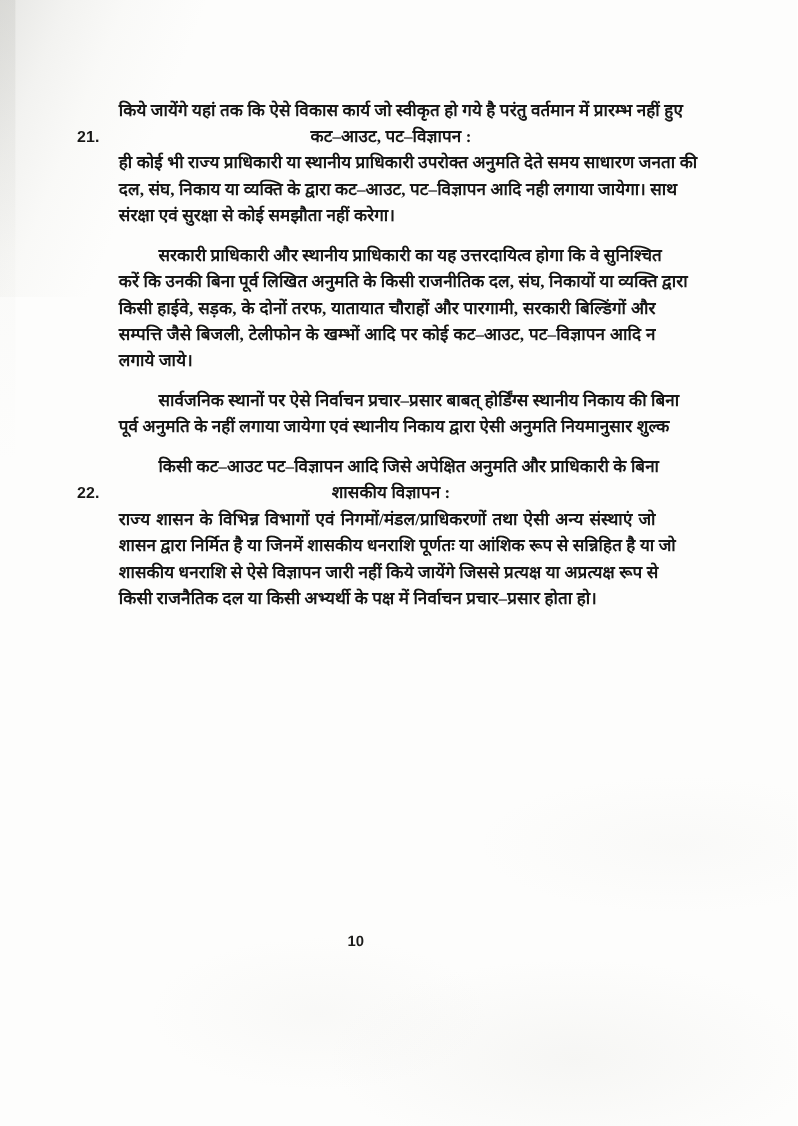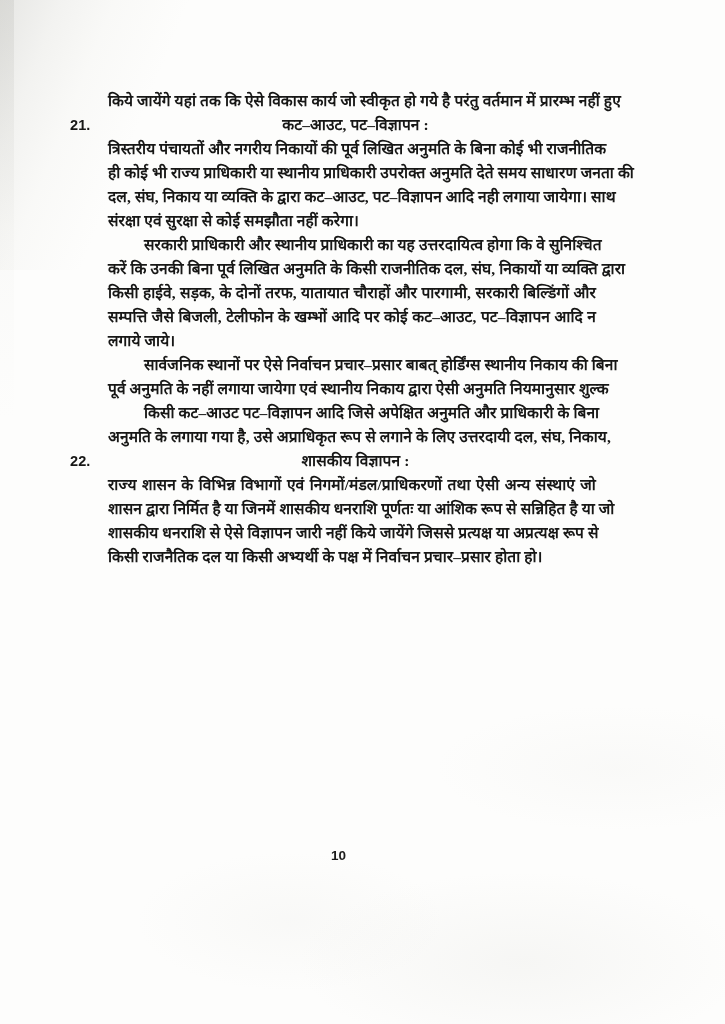--- a/index.html
+++ b/index.html
@@ -54,79 +54,77 @@
     letter-spacing: 0.1px;
   }
   .para { margin: 0; }
   .line {
     height: 24px;
     text-align: justify;
     text-align-last: justify;
     white-space: nowrap;
   }
   .line.last { text-align-last: left; }
-  .line.indent { padding-left: 36px; }
+  .line.indent { padding-left: 36px; margin-top: 12px; }
   .heading-row {
     position: relative;
     height: 24px;
     white-space: nowrap;
     text-align: center;
   }
   .sec-num {
     position: absolute;
     left: -38px;
     top: 0;
     font-family: "Liberation Sans", "DejaVu Sans", sans-serif;
     font-weight: 700;
     font-size: 14.5px;
   }
   .sec-title { padding-left: 7px; font-weight: 700; }
   .page-number {
     position: absolute;
     left: 316px;
     top: 848px;
     width: 30px;
-    text-align: right;
+    text-align: left;
     font-family: "Liberation Sans", "DejaVu Sans", sans-serif;
     font-weight: 700;
     font-size: 13.5px;
     color: #1c1c1b;
   }
 </style>
 </head>
 <body>
 
 <div class="page">
   <div class="corner-shade"></div>
   <div class="edge-shade"></div>
   <div class="content" id="doc-root">
       <div class="para">
         <div class="line">किये जायेंगे यहां तक कि ऐसे विकास कार्य जो स्वीकृत हो गये है परंतु वर्तमान में प्रारम्भ नहीं हुए</div>
       </div>
       <div class="heading-row"><span class="sec-num">21.</span><span class="sec-title">कट–आउट, पट–विज्ञापन :</span></div>
       <div class="para">
-        <div class="line">त्रिस्तरीय पंचायतों और नगरीय निकायों की पूर्व लिखित अनुमति के बिना कोई भी राजनीतिक</div>
         <div class="line">ही कोई भी राज्य प्राधिकारी या स्थानीय प्राधिकारी उपरोक्त अनुमति देते समय साधारण जनता की</div>
         <div class="line">दल, संघ, निकाय या व्यक्ति के द्वारा कट–आउट, पट–विज्ञापन आदि नही लगाया जायेगा। साथ</div>
         <div class="line last">संरक्षा एवं सुरक्षा से कोई समझौता नहीं करेगा।</div>
       </div>
       <div class="para">
         <div class="line indent">सरकारी प्राधिकारी और स्थानीय प्राधिकारी का यह उत्तरदायित्व होगा कि वे सुनिश्चित</div>
         <div class="line">करें कि उनकी बिना पूर्व लिखित अनुमति के किसी राजनीतिक दल, संघ, निकायों या व्यक्ति द्वारा</div>
         <div class="line">किसी हाईवे, सड़क, के दोनों तरफ, यातायात चौराहों और पारगामी, सरकारी बिल्डिंगों और</div>
         <div class="line">सम्पत्ति जैसे बिजली, टेलीफोन के खम्भों आदि पर कोई कट–आउट, पट–विज्ञापन आदि न</div>
         <div class="line last">लगाये जाये।</div>
       </div>
       <div class="para">
         <div class="line indent">सार्वजनिक स्थानों पर ऐसे निर्वाचन प्रचार–प्रसार बाबत् होर्डिंग्स स्थानीय निकाय की बिना</div>
         <div class="line">पूर्व अनुमति के नहीं लगाया जायेगा एवं स्थानीय निकाय द्वारा ऐसी अनुमति नियमानुसार शुल्क</div>
       </div>
       <div class="para">
         <div class="line indent">किसी कट–आउट पट–विज्ञापन आदि जिसे अपेक्षित अनुमति और प्राधिकारी के बिना</div>
-        <div class="line">अनुमति के लगाया गया है, उसे अप्राधिकृत रूप से लगाने के लिए उत्तरदायी दल, संघ, निकाय,</div>
       </div>
       <div class="heading-row"><span class="sec-num">22.</span><span class="sec-title">शासकीय विज्ञापन :</span></div>
       <div class="para">
         <div class="line">राज्य शासन के विभिन्न विभागों एवं निगमों/मंडल/प्राधिकरणों तथा ऐसी अन्य संस्थाएं जो</div>
         <div class="line">शासन द्वारा निर्मित है या जिनमें शासकीय धनराशि पूर्णतः या आंशिक रूप से सन्निहित है या जो</div>
         <div class="line">शासकीय धनराशि से ऐसे विज्ञापन जारी नहीं किये जायेंगे जिससे प्रत्यक्ष या अप्रत्यक्ष रूप से</div>
         <div class="line last">किसी राजनैतिक दल या किसी अभ्यर्थी के पक्ष में निर्वाचन प्रचार–प्रसार होता हो।</div>
       </div>
     </div>
   <div class="page-number">10</div>

